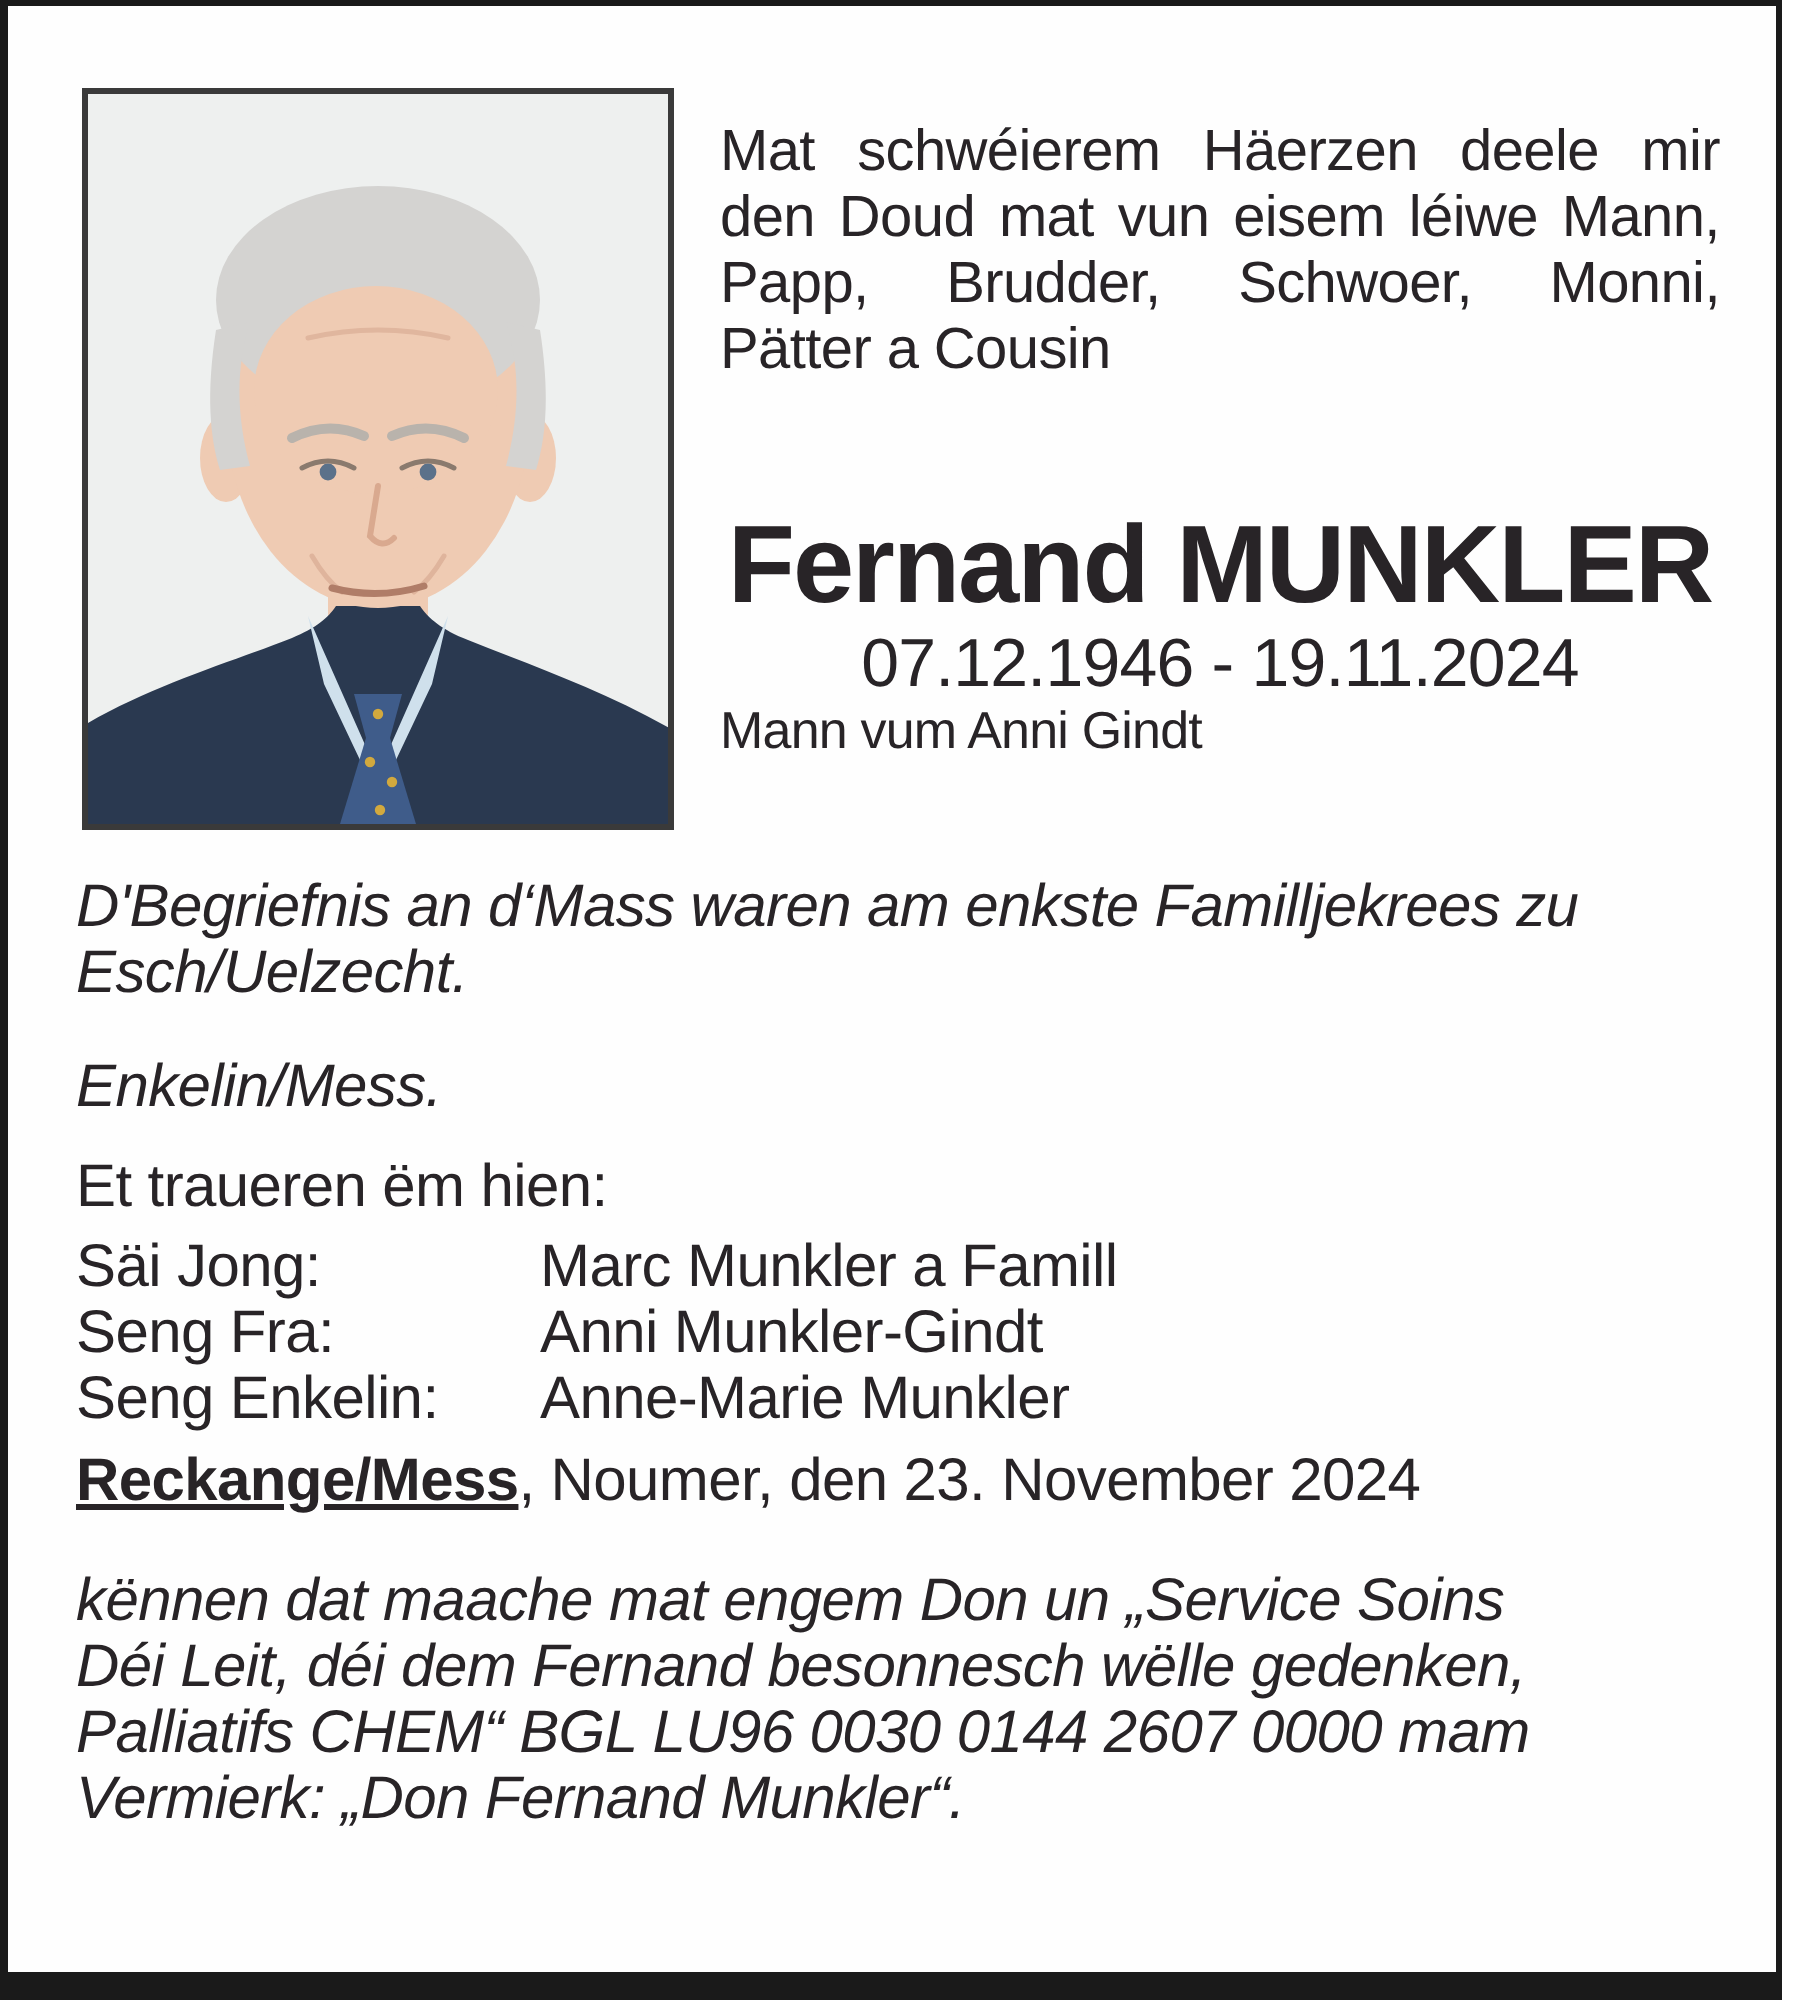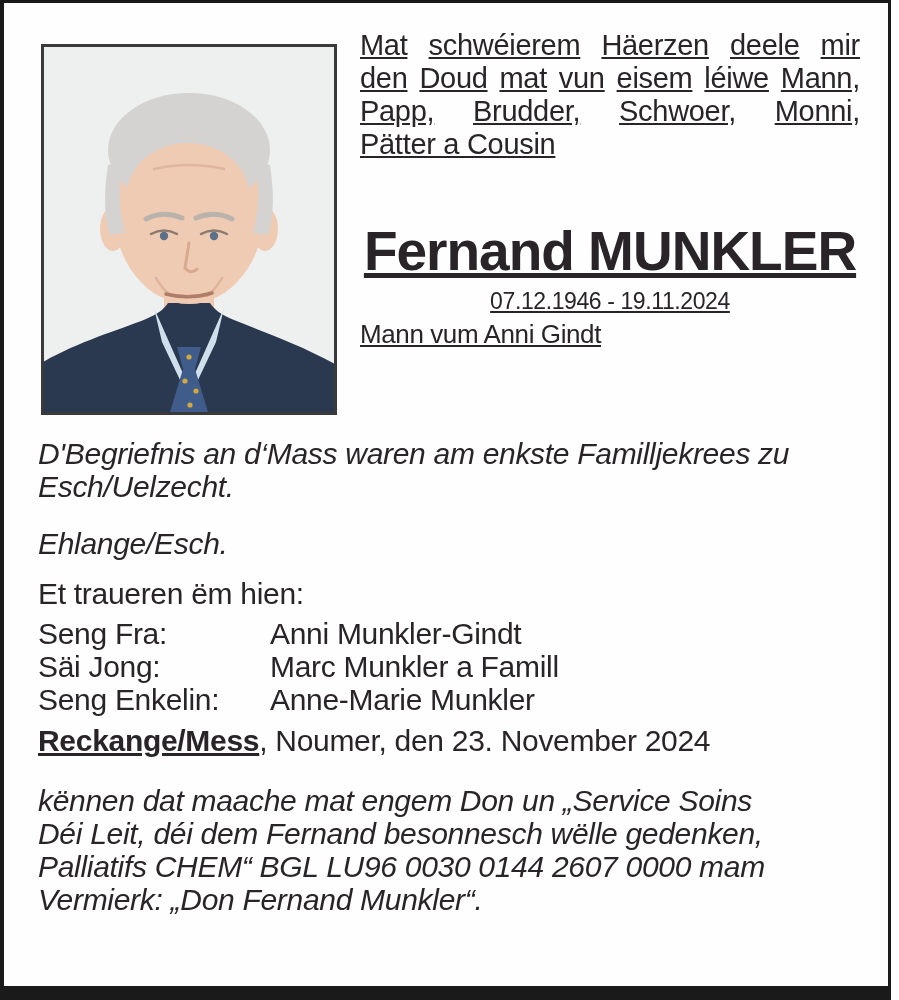--- a/index.html
+++ b/index.html
@@ -17,36 +17,36 @@
     overflow:hidden;
   }
   .photo-frame{
     position:absolute;left:37px;top:41px;
     width:290px;height:365px;
     border:3px solid #3a3a3a;
     background:#eef0ef;
   }
   .photo-frame svg{display:block;width:100%;height:100%;}
   .right-col{
-    position:absolute;left:356px;top:26px;width:500px;text-decoration:underline;
+    position:absolute;left:356px;top:57px;width:500px;
   }
   .intro{
     font-size:29px;line-height:33px;letter-spacing:-0.3px;
   }
   .intro .line{white-space:nowrap;}
   .jline{display:flex;justify-content:space-between;}
   .deceased-name{
     margin-top:66px;
     text-align:center;
     font-size:55px;line-height:48px;font-weight:bold;letter-spacing:-1px;
     white-space:nowrap;
   }
   .dates{
     margin-top:10px;text-align:center;
-    font-size:23px;line-height:33px;letter-spacing:-0.4px;
+    font-size:34px;line-height:33px;letter-spacing:-0.4px;
   }
   .relation{
     text-align:left;font-size:26px;line-height:33px;letter-spacing:-0.4px;
   }
   .body-col{
     position:absolute;left:34px;top:434px;width:824px;
     font-size:30px;line-height:33px;letter-spacing:-0.3px;
   }
   .body-col .line{white-space:nowrap;font-style:italic;}
   .para2{margin-top:24px;}
@@ -145,31 +145,31 @@
     <div class="dates">07.12.1946 - 19.11.2024</div>
     <div class="relation">Mann vum Anni Gindt</div>
   </div>
 
   <div class="body-col">
     <div class="para1">
         <div class="line">D'Begriefnis an d‘Mass waren am enkste Familljekrees zu</div>
         <div class="line">Esch/Uelzecht.</div>
       </div>
     <div class="para2">
-        <div class="line">Ehlange/Esch.</div>
+        <div class="line">Enkelin/Mess.</div>
       </div>
     <div class="mourn-header">Et traueren ëm hien:</div>
     <div class="mourn-list">
       <div class="mrow">
+        <span class="mlabel">Säi Jong:</span>
+        <span class="mvalue">Marc Munkler a Famill</span>
+      </div>
+      <div class="mrow">
         <span class="mlabel">Seng Fra:</span>
         <span class="mvalue">Anni Munkler-Gindt</span>
-      </div>
-      <div class="mrow">
-        <span class="mlabel">Säi Jong:</span>
-        <span class="mvalue">Marc Munkler a Famill</span>
       </div>
       <div class="mrow">
         <span class="mlabel">Seng Enkelin:</span>
         <span class="mvalue">Anne-Marie Munkler</span>
       </div>
     </div>
     <div class="place-line"><span class="b">Reckange/Mess</span><span>, Noumer, den 23. November 2024</span></div>
     <div class="donation">
         <div class="line">kënnen dat maache mat engem Don un „Service Soins</div>
         <div class="line">Déi Leit, déi dem Fernand besonnesch wëlle gedenken,</div>

